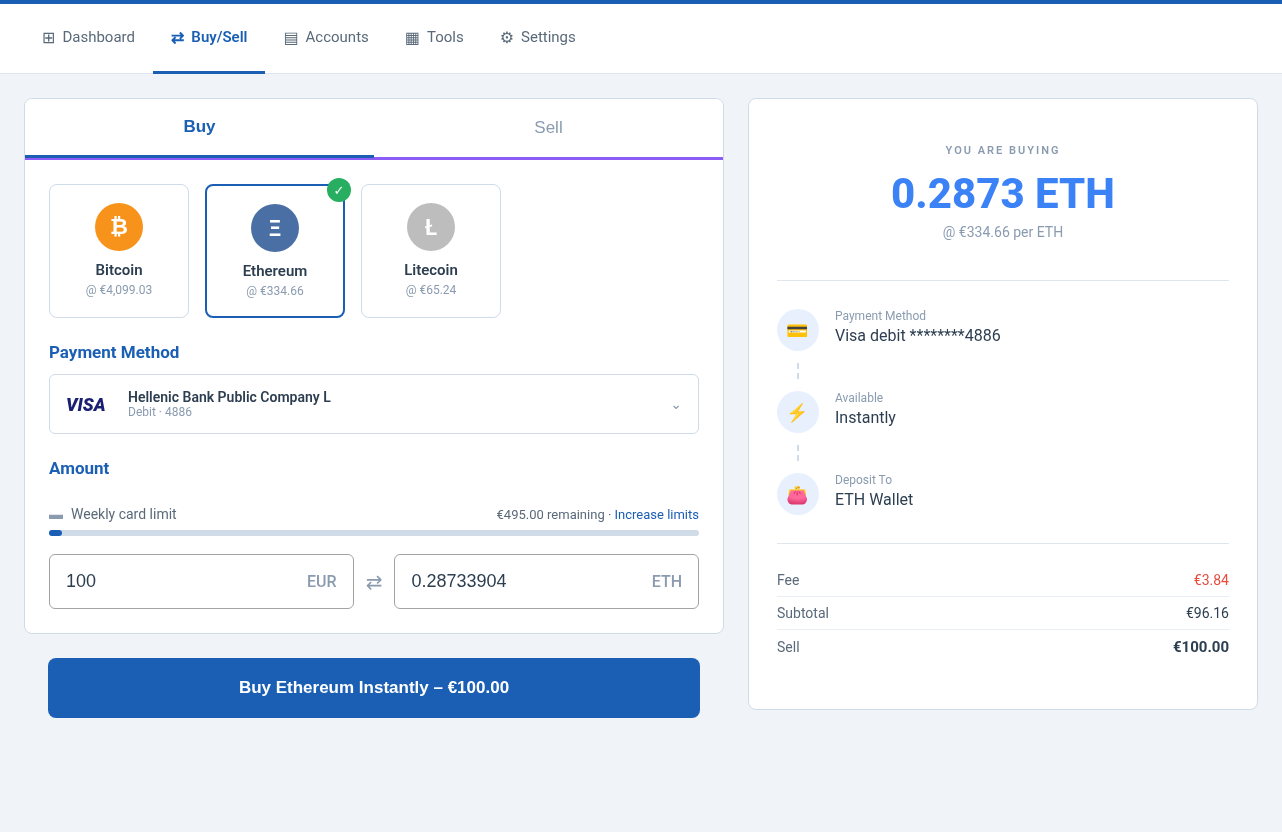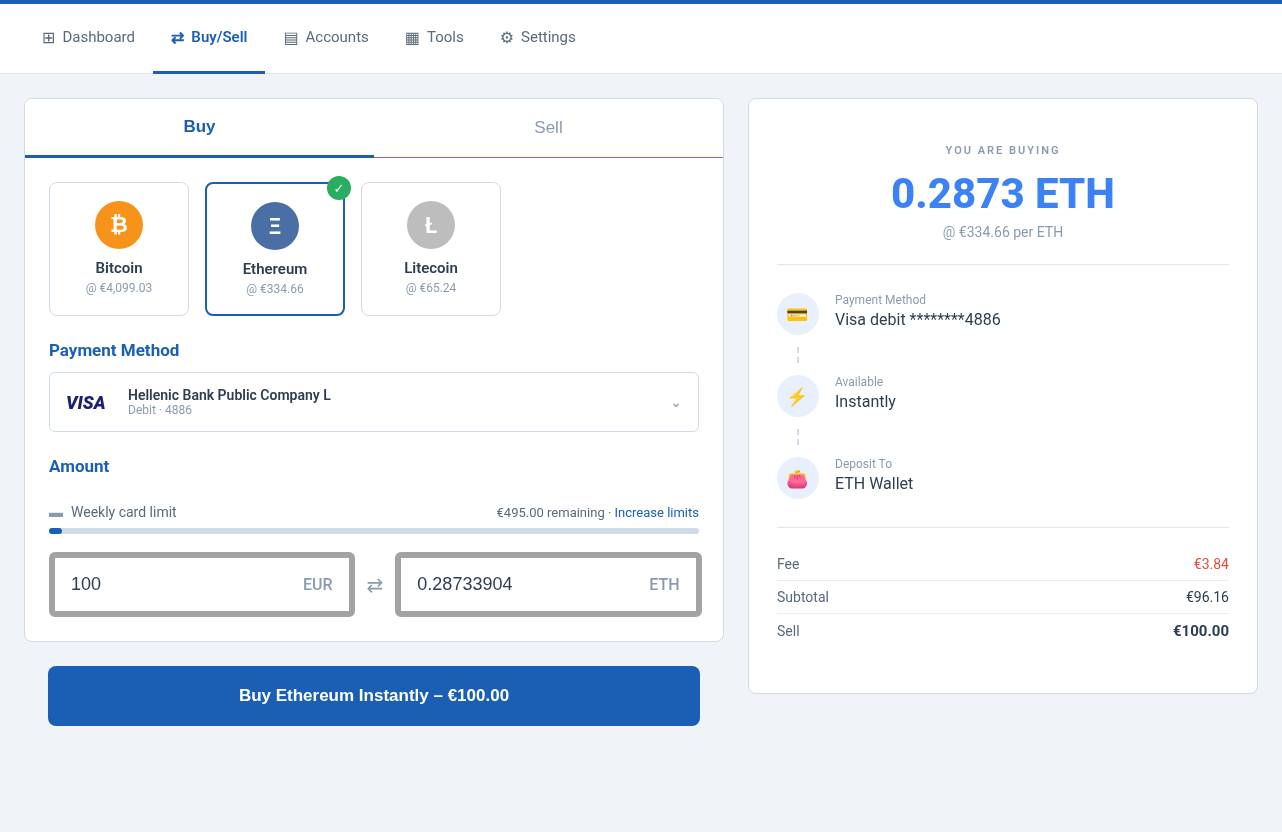--- a/index.html
+++ b/index.html
@@ -60,21 +60,21 @@
     
     .tab-card {
       background: #fff;
       border-radius: 8px;
       border: 1px solid #d0dbe8;
       overflow: hidden;
       margin-bottom: 24px;
     }
     .tabs {
       display: flex;
-      border-bottom: 1px solid #8b5cf6;
+      border-bottom: 3px solid #8b5cf6;
     }
     .tab {
       flex: 1;
       text-align: center;
       padding: 18px;
       font-size: 17px;
       font-weight: 500;
       color: #8a9bb0;
       cursor: pointer;
       background: #fff;
@@ -204,21 +204,21 @@
     }
 
     
     .amount-inputs {
       display: flex;
       align-items: center;
       gap: 12px;
     }
     .amount-input-wrap {
       flex: 1;
-      border: 6px solid #a3a3a3;
+      border: 1px solid #a3a3a3;
       border-radius: 6px;
       padding: 16px;
       display: flex;
       align-items: center;
       background: #fff;
     }
     .amount-input {
       flex: 1;
       border: none;
       outline: none;
@@ -272,21 +272,21 @@
       text-align: center;
       font-size: 42px;
       font-weight: 800;
       color: #3b82f6;
       margin-bottom: 6px;
     }
     .buy-rate {
       text-align: center;
       font-size: 14px;
       color: #8a9bb0;
-      margin-bottom: 24px;
+      margin-bottom: 40px;
     }
     .divider { border: none; border-top: 1px solid #e0e6ed; margin: 16px 0; }
 
     
     .info-row {
       display: flex;
       align-items: flex-start;
       gap: 16px;
       padding: 12px 0;
     }

